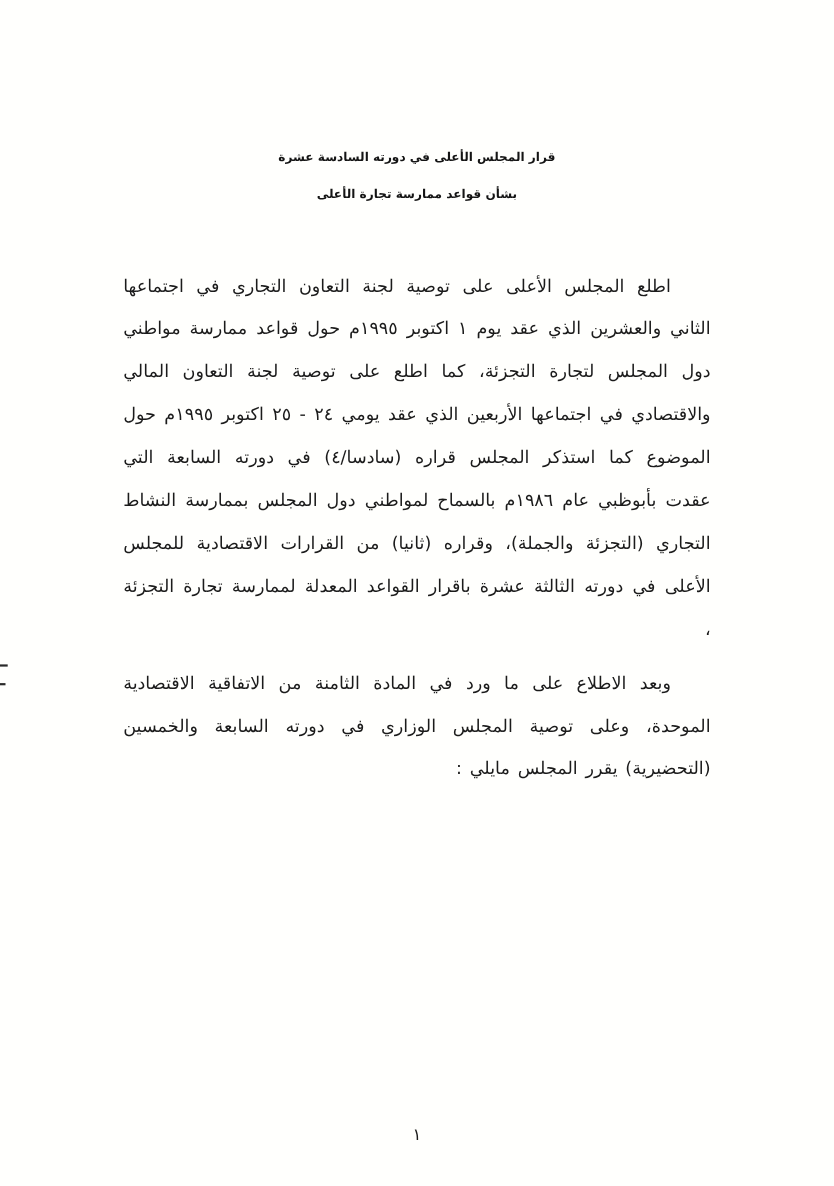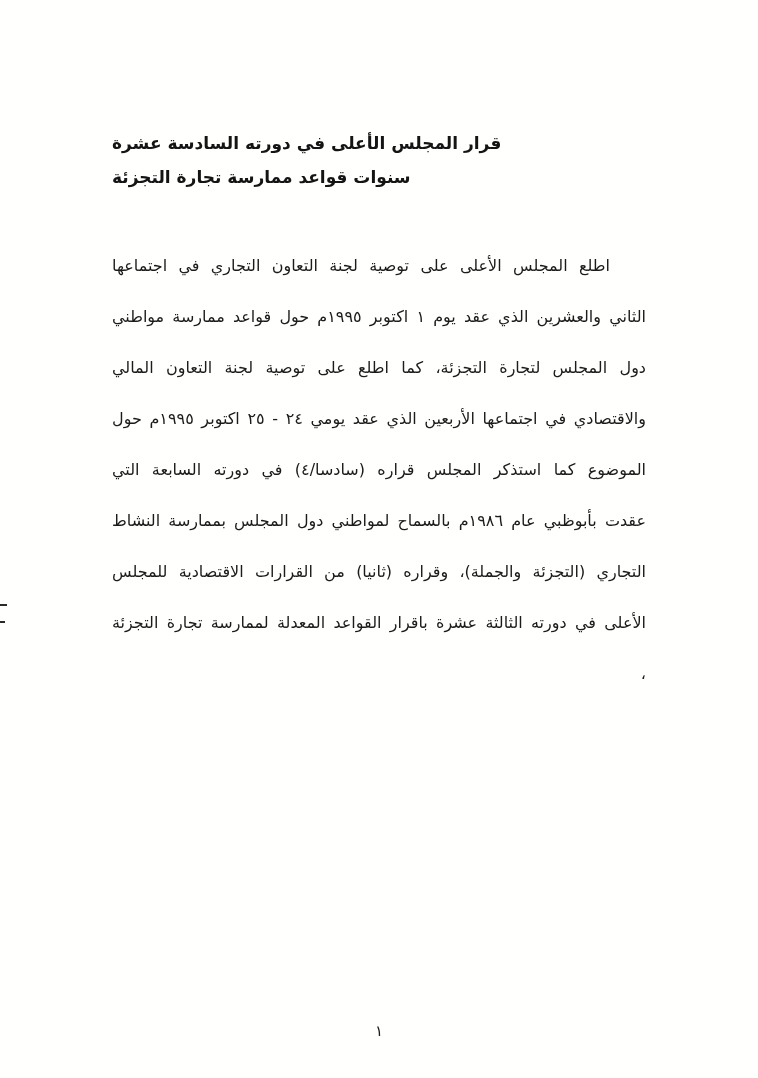--- a/index.html
+++ b/index.html
@@ -17,31 +17,31 @@
     color: #1b1b1b;
     direction: rtl;
   }
   .content {
     position: absolute;
     top: 126px;
     right: 112px;
     width: 534px;
   }
   .doc-title {
-    text-align: left;
+    text-align: center;
     font-weight: bold;
-    font-size: 17px;
+    font-size: 11px;
     line-height: 34px;
     letter-spacing: 0.3px;
     margin-bottom: 46px;
     color: #141414;
   }
   .doc-body p.para {
     font-size: 16px;
-    line-height: 51px;
+    line-height: 39px;
     text-align: justify;
     text-align-last: right;
     margin: 0;
     word-spacing: 2px;
   }
   .doc-body p.indent {
     text-indent: 36px;
   }
   .doc-body p.gap {
     margin-top: 10px;
@@ -74,25 +74,26 @@
 </style>
 </head>
 <body>
 
 <div class="page">
 
   <div class="content">
 
     <div class="doc-title">
       <div>قرار المجلس الأعلى في دورته السادسة عشرة</div>
-      <div>سنوات قواعد ممارسة تجارة التجزئة</div>
+      <div>بشأن قواعد ممارسة تجارة الأعلى</div>
     </div>
 
     <div class="doc-body">
       <p class="para indent">اطلع المجلس الأعلى على توصية لجنة التعاون التجاري في اجتماعها الثاني والعشرين الذي عقد يوم ١ اكتوبر ١٩٩٥م حول قواعد ممارسة مواطني دول المجلس لتجارة التجزئة، كما اطلع على توصية لجنة التعاون المالي والاقتصادي في اجتماعها الأربعين الذي عقد يومي ٢٤ - ٢٥ اكتوبر ١٩٩٥م حول الموضوع كما استذكر المجلس قراره (سادسا/٤) في دورته السابعة التي عقدت بأبوظبي عام ١٩٨٦م بالسماح لمواطني دول المجلس بممارسة النشاط التجاري (التجزئة والجملة)، وقراره (ثانيا) من القرارات الاقتصادية للمجلس الأعلى في دورته الثالثة عشرة باقرار القواعد المعدلة لممارسة تجارة التجزئة ،</p>
+      <p class="para indent gap">وبعد الاطلاع على ما ورد في المادة الثامنة من الاتفاقية الاقتصادية الموحدة، وعلى توصية المجلس الوزاري في دورته السابعة والخمسين (التحضيرية) يقرر المجلس مايلي :</p>
     </div>
 
   </div>
 
   <div class="scan-artifact-1"></div>
   <div class="scan-artifact-2"></div>
 
   <div class="page-number">١</div>
 
 </div>

